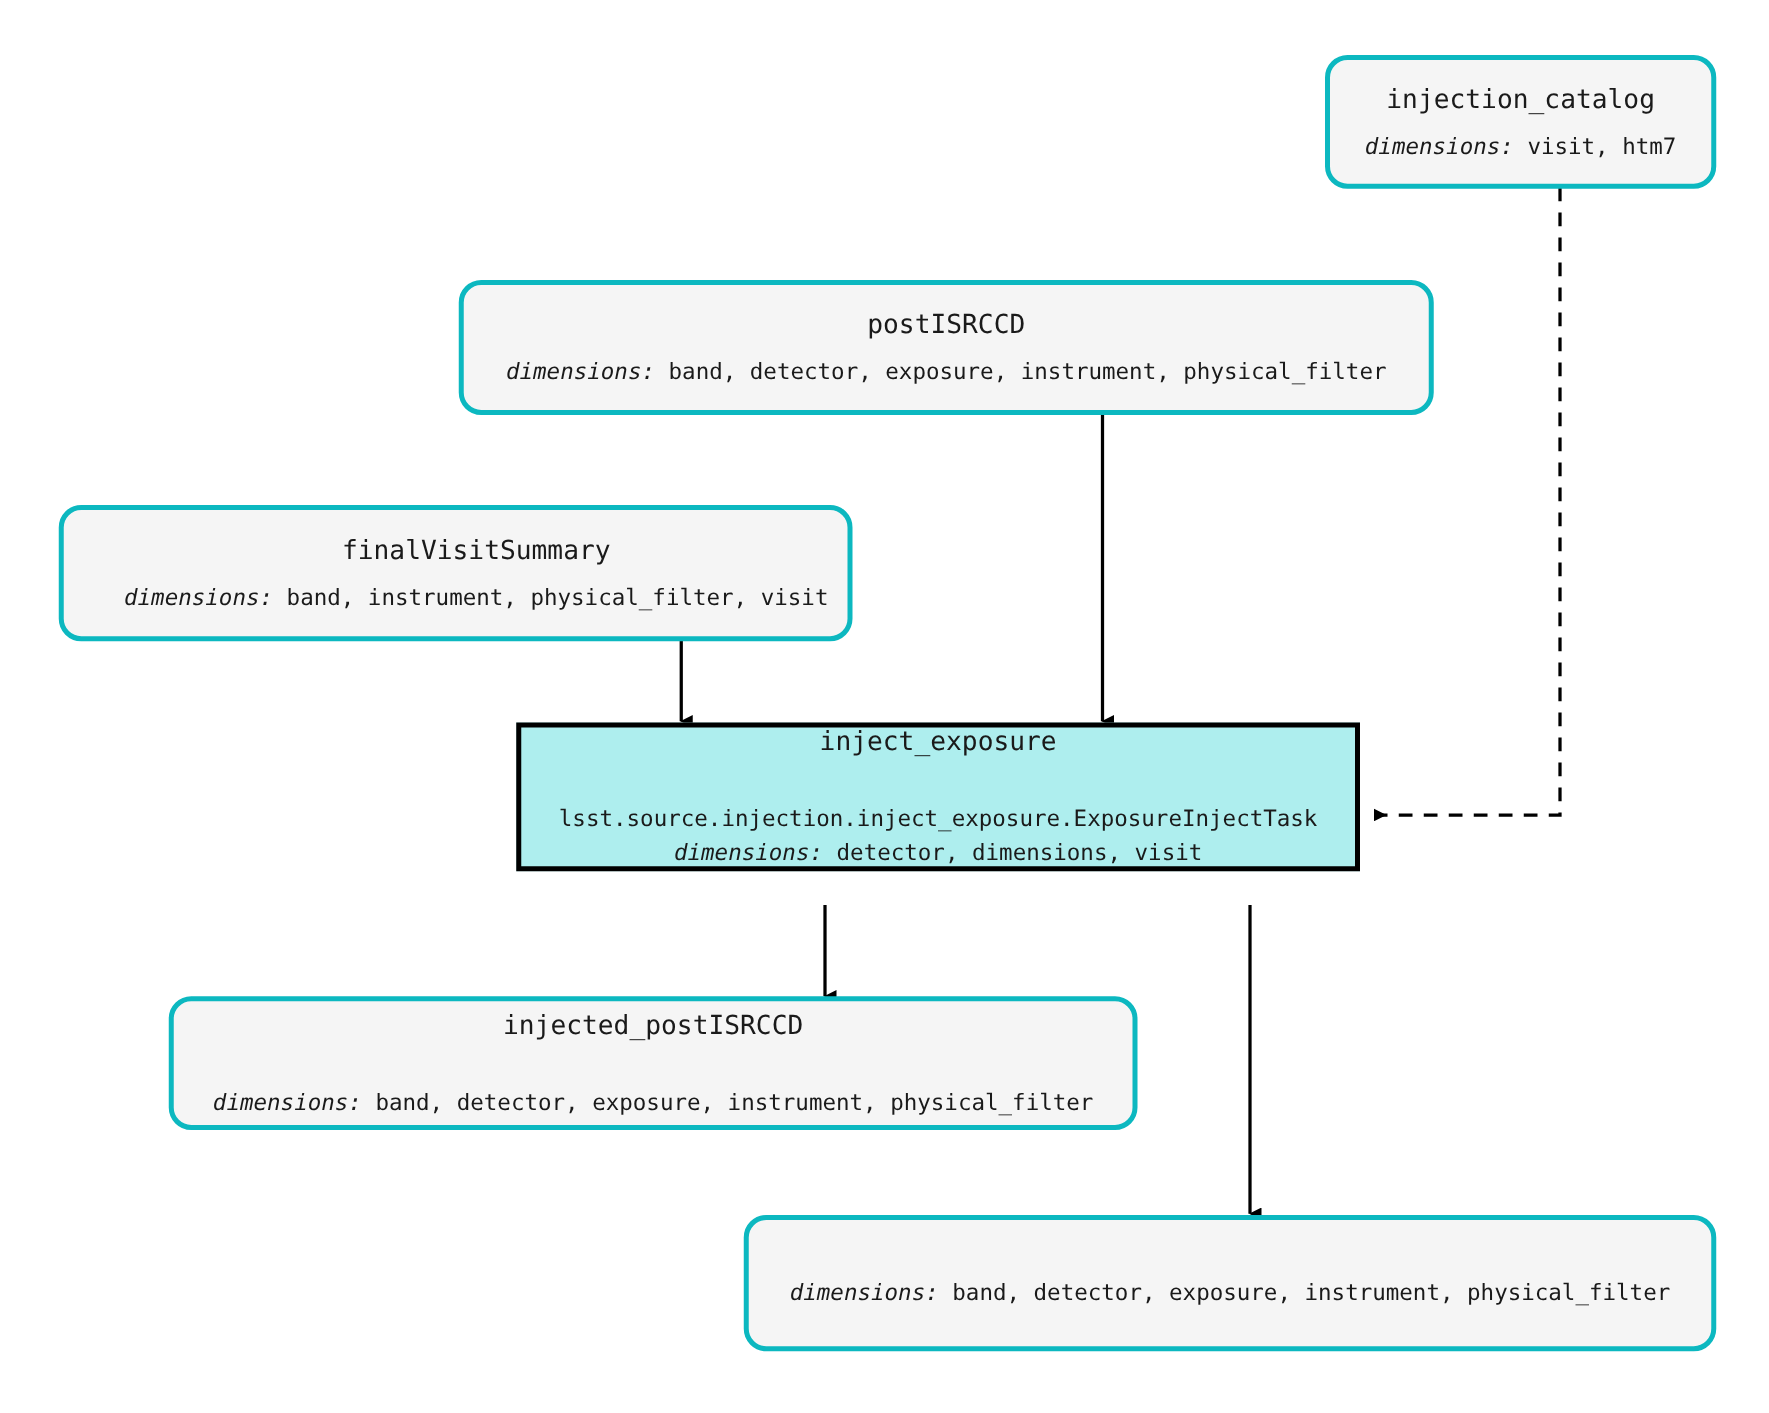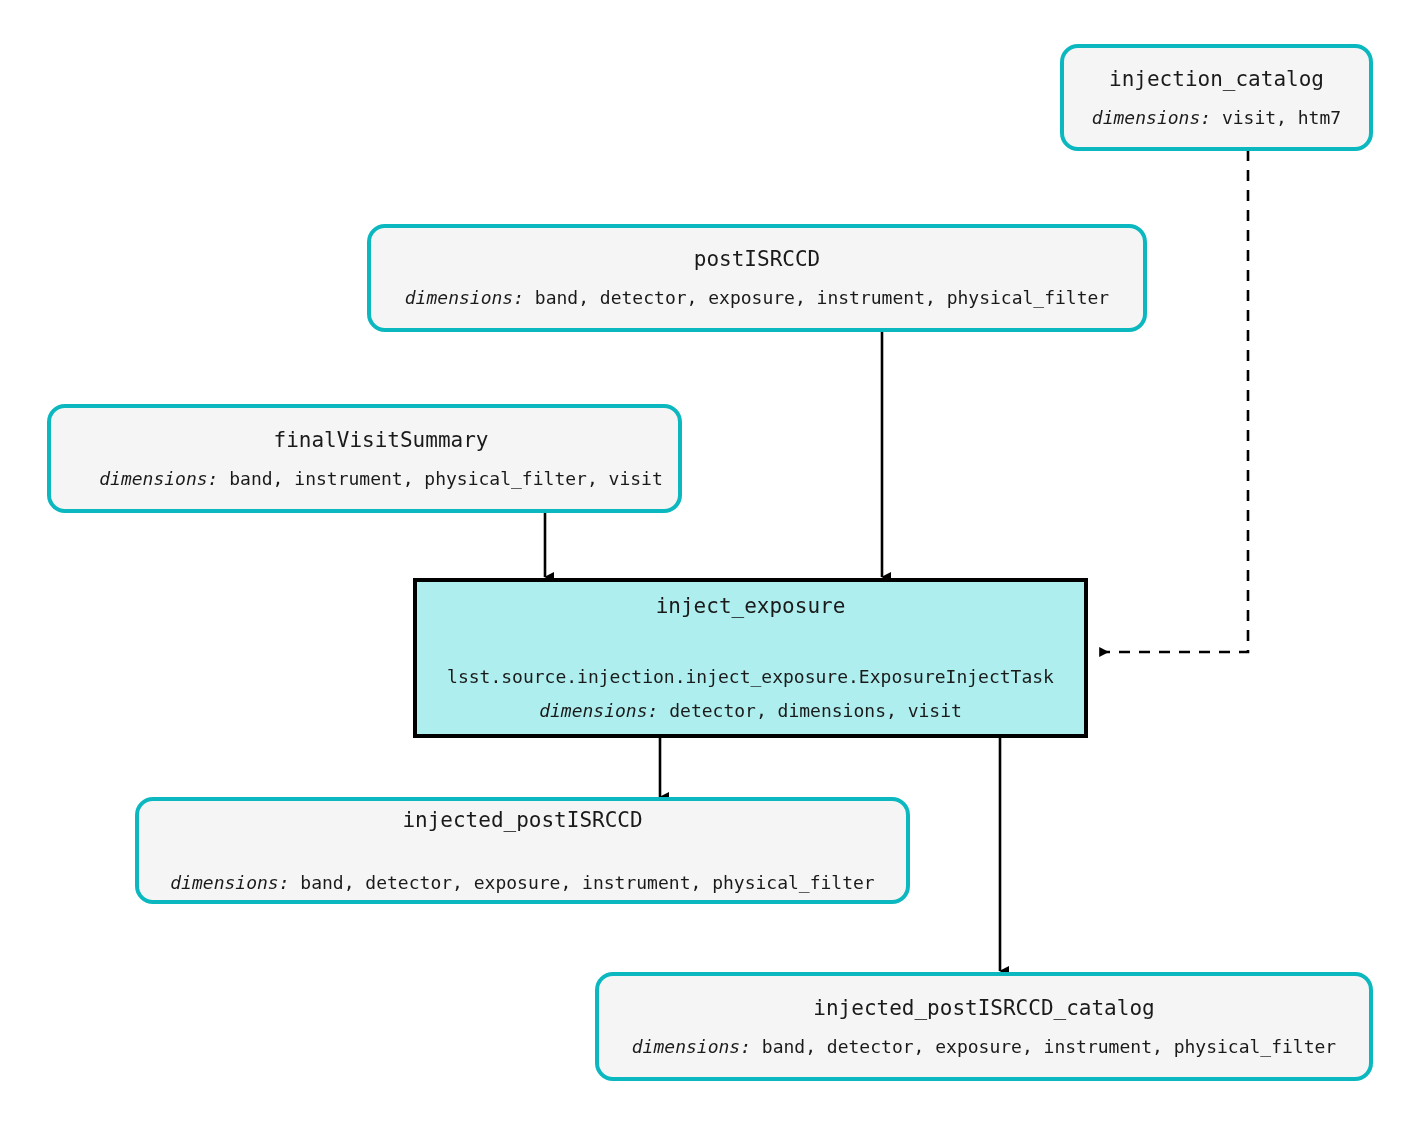--- a/index.html
+++ b/index.html
@@ -120,39 +120,38 @@
   </div>
 
   <div class="node dataset" style="left:47px; top:404px; width:635px; height:109px;padding-left:33px;">
     <div class="node-title">finalVisitSummary</div>
     <div class="gap-title-sub"></div>
     <div class="node-dims">
       <span class="dims-label">dimensions:</span><span> band, instrument, physical_filter, visit</span>
     </div>
   </div>
 
-  <div class="node task" style="left:413px; top:578px; width:675px; height:160px;">
+  <div class="node task" style="left:413px; top:578px; width:675px; height:119px;">
     <div class="node-title">inject_exposure</div>
     <div class="gap-title-sub"></div>
     <div class="node-sub">lsst.source.injection.inject_exposure.ExposureInjectTask</div>
     <div class="gap-sub-dims"></div>
     <div class="node-dims">
       <span class="dims-label">dimensions:</span><span> detector, dimensions, visit</span>
     </div>
   </div>
 
   <div class="node dataset" style="left:135px; top:797px; width:775px; height:107px;gap:12px;">
     <div class="node-title">injected_postISRCCD</div>
     <div class="gap-title-sub"></div>
     <div class="node-dims">
       <span class="dims-label">dimensions:</span><span> band, detector, exposure, instrument, physical_filter</span>
     </div>
   </div>
 
   <div class="node dataset" style="left:595px; top:972px; width:778px; height:109px;">
-    <div class="node-title">injected_postISRCCD_catalog</div>
     <div class="gap-title-sub"></div>
     <div class="node-dims">
       <span class="dims-label">dimensions:</span><span> band, detector, exposure, instrument, physical_filter</span>
     </div>
   </div>
 
 </div>
 
 </body></html>

